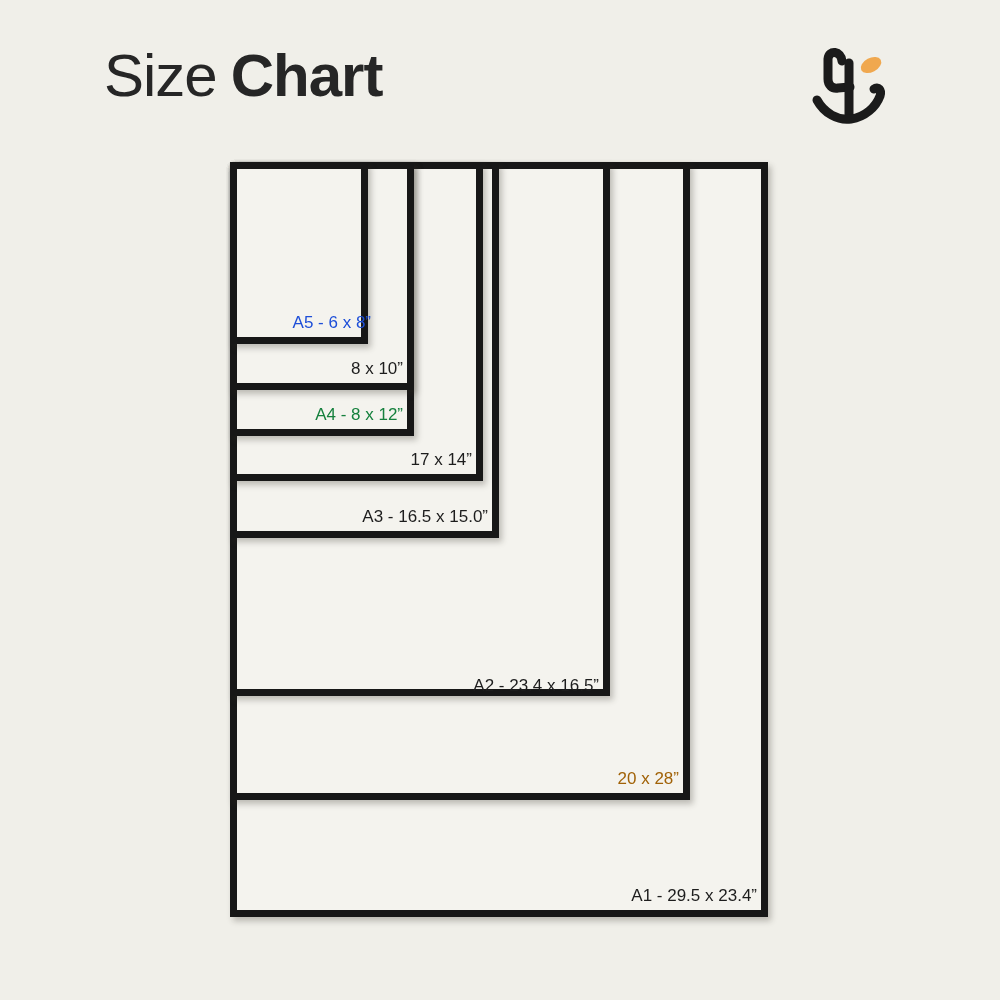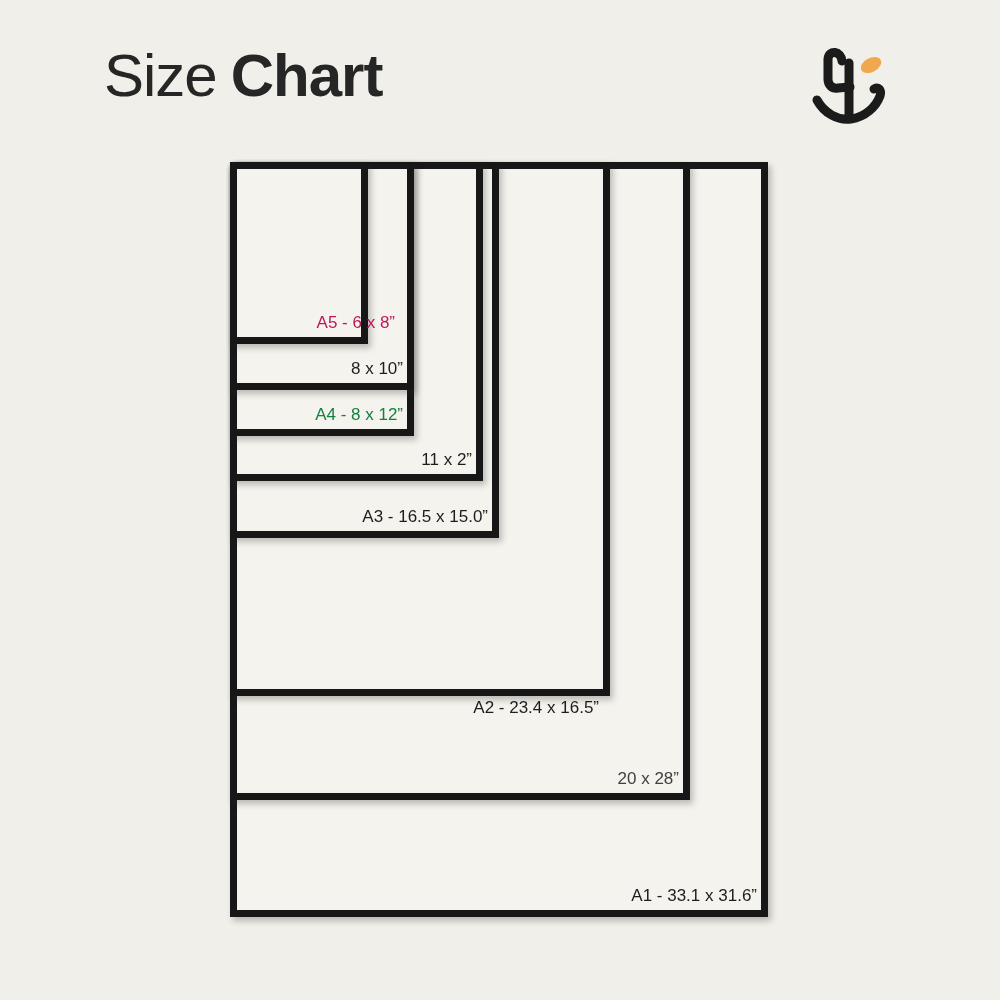--- a/index.html
+++ b/index.html
@@ -47,30 +47,30 @@
     <ellipse cx="66" cy="30" rx="11" ry="7" transform="rotate(-28 66 30)" fill="#f0a84f"></ellipse>
     <g fill="none" stroke-width="9" stroke-linecap="round" stroke-linejoin="round" stroke="#1b1b1b">
       <path d="M 37,26 C 36,16 24,14 23,24 L 23,44 C 23,50 27,54 33,53 L 45,52"></path>
       <path d="M 44,28 L 44,80"></path>
       <path d="M 12,65 C 19,78 33,86 46,84 C 60,82 71,72 75,61 C 77,55 73,51 69,54"></path>
     </g>
   </svg>
 
   <div id="size-chart">
       <div class="size-box" style="left: 230px; top: 162px; width: 138px; height: 182px; z-index: 8; border-color: rgb(23, 23, 23); background: rgb(244, 243, 238);"></div>
-      <div class="size-label" style="color: #be185d; right: 605px; top: 313px; text-align: right;">A5 - 6 x 8”</div>
+      <div class="size-label" style="color: #1d4ed8; right: 629px; top: 313px; text-align: right;">A5 - 6 x 8”</div>
       <div class="size-box" style="left: 230px; top: 162px; width: 184px; height: 228px; z-index: 7; border-color: rgb(23, 23, 23); background: rgb(244, 243, 238);"></div>
       <div class="size-label" style="color: rgb(29, 29, 29); right: 597px; top: 359px; text-align: center;">8 x 10”</div>
       <div class="size-box" style="left: 230px; top: 162px; width: 184px; height: 274px; z-index: 6; border-color: rgb(23, 23, 23); background: rgb(244, 243, 238);"></div>
       <div class="size-label" style="color: #15803d; right: 597px; top: 405px;">A4 - 8 x 12”</div>
       <div class="size-box" style="left: 230px; top: 162px; width: 253px; height: 319px; z-index: 5; border-color: rgb(23, 23, 23); background: rgb(244, 243, 238);"></div>
-      <div class="size-label" style="color: rgb(29, 29, 29); right: 528px; top: 450px;">11 x 2”</div>
+      <div class="size-label" style="color: rgb(29, 29, 29); right: 528px; top: 450px;">17 x 14”</div>
       <div class="size-box" style="left: 230px; top: 162px; width: 269px; height: 376px; z-index: 4; border-color: rgb(23, 23, 23); background: rgb(244, 243, 238);"></div>
       <div class="size-label" style="color: rgb(29, 29, 29); right: 512px; top: 507px;">A3 - 16.5 x 15.0”</div>
       <div class="size-box" style="left: 230px; top: 162px; width: 380px; height: 534px; z-index: 3; border-color: rgb(23, 23, 23); background: rgb(244, 243, 238);"></div>
-      <div class="size-label" style="color: rgb(29, 29, 29); right: 401px; top: 698px;">A2 - 23.4 x 16.5”</div>
+      <div class="size-label" style="color: rgb(29, 29, 29); right: 401px; top: 676px;">A2 - 23.4 x 16.5”</div>
       <div class="size-box" style="left: 230px; top: 162px; width: 460px; height: 638px; z-index: 2; border-color: rgb(23, 23, 23); background: rgb(244, 243, 238);"></div>
-      <div class="size-label" style="color: #404040; right: 321px; top: 769px;">20 x 28”</div>
+      <div class="size-label" style="color: #a16207; right: 321px; top: 769px;">20 x 28”</div>
       <div class="size-box" style="left: 230px; top: 162px; width: 538px; height: 755px; z-index: 1; border-color: rgb(23, 23, 23); background: rgb(244, 243, 238);"></div>
-      <div class="size-label" style="color: rgb(29, 29, 29); right: 243px; top: 886px;">A1 - 33.1 x 31.6”</div>
+      <div class="size-label" style="color: rgb(29, 29, 29); right: 243px; top: 886px;">A1 - 29.5 x 23.4”</div>
     </div>
 
 </div>
 
 </body></html>

